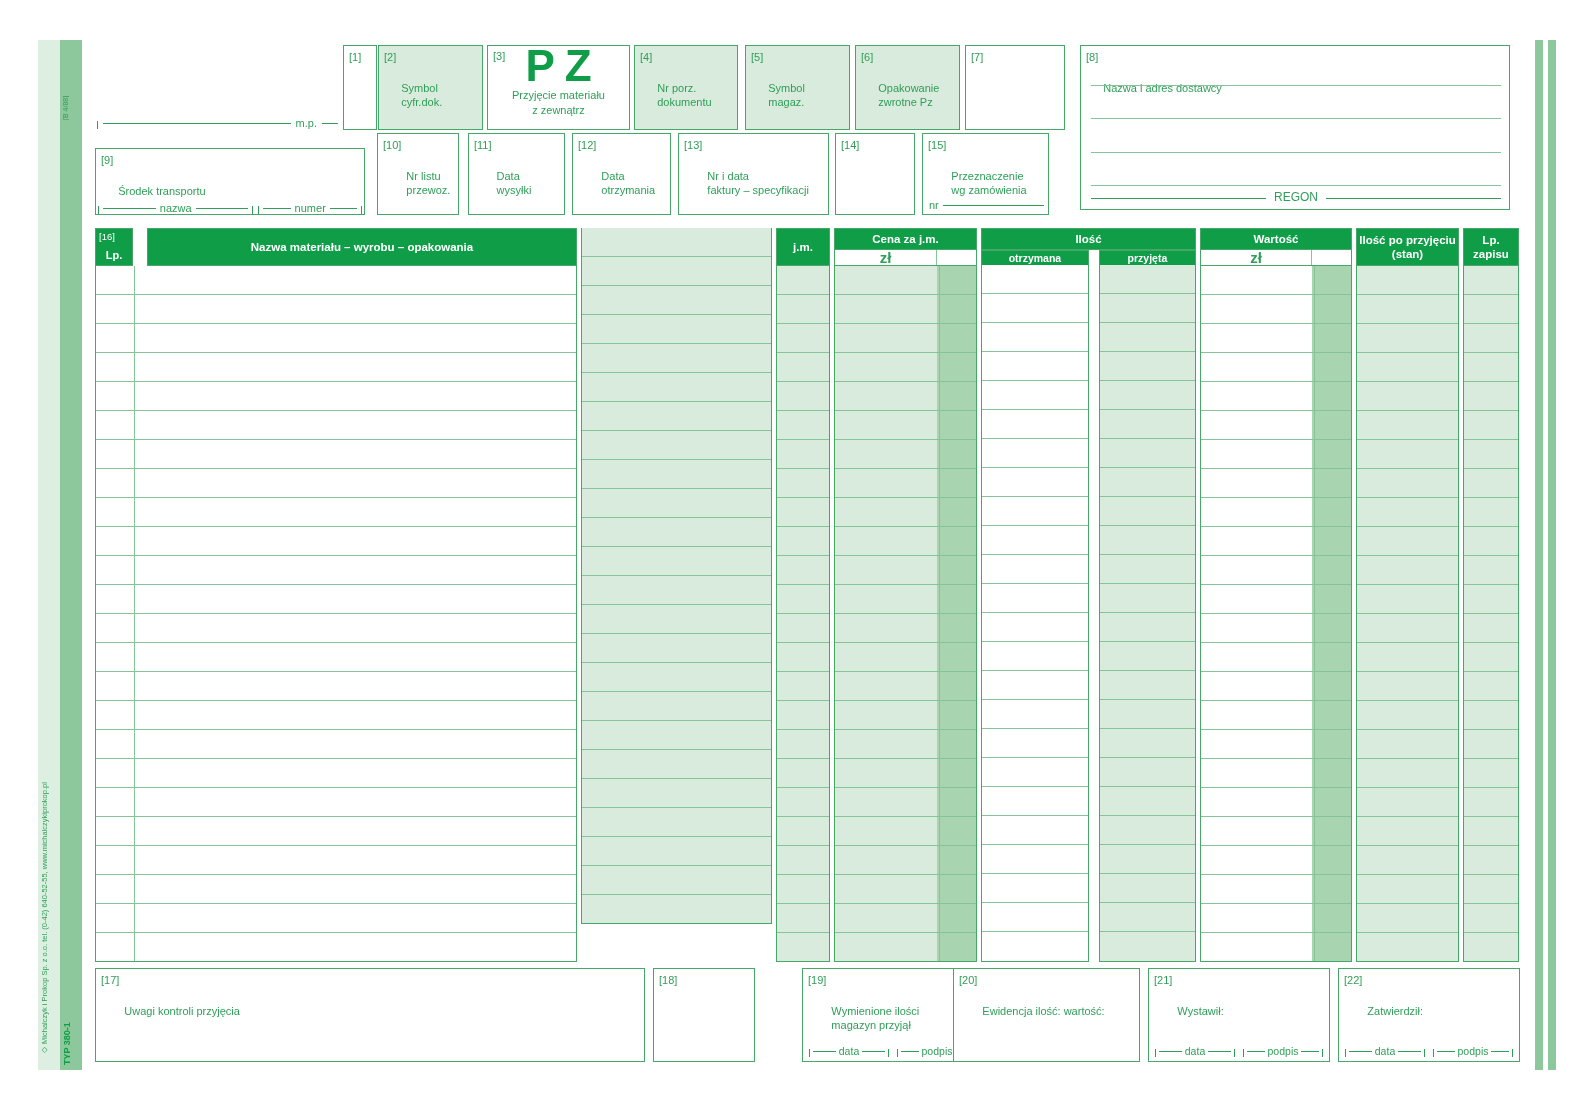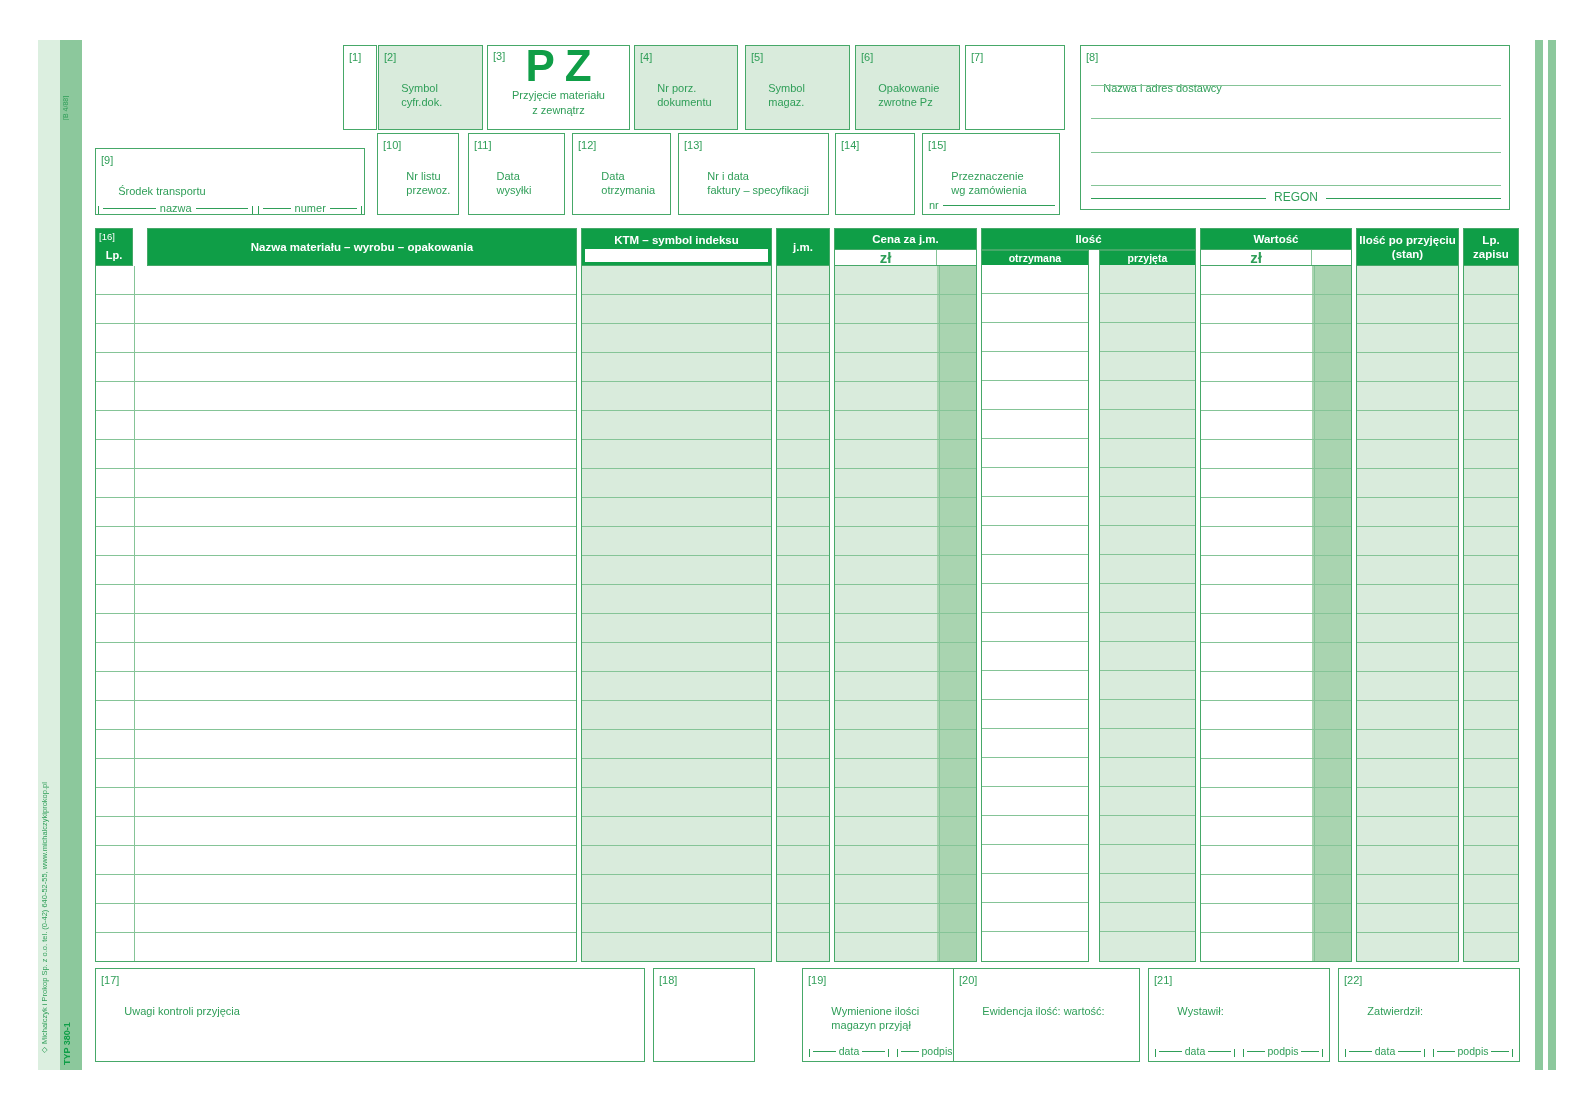--- a/index.html
+++ b/index.html
@@ -58,21 +58,21 @@
   .b3 .num{position:absolute;left:5px;top:4px;font-size:11px;}
   .b8 .ln{position:absolute;left:10px;right:8px;border-bottom:1px solid var(--row_line);}
   .regonrow{position:absolute;left:10px;right:8px;bottom:5px;display:flex;align-items:flex-end;
             gap:8px;font-size:12px;}
   
   .b10{left:377px;top:133px;width:82px;height:82px;}
   .b11{left:468px;top:133px;width:97px;height:82px;}
   .b12{left:572px;top:133px;width:99px;height:82px;}
   .b13{left:678px;top:133px;width:151px;height:82px;}
   .b14{left:835px;top:133px;width:80px;height:82px;}
-  .b15{left:922px;top:133px;width:138px;height:82px;}
+  .b15{left:922px;top:133px;width:127px;height:82px;}
   .nrrow{position:absolute;left:6px;right:4px;bottom:3px;display:flex;align-items:flex-end;
          gap:4px;font-size:11px;}
   
   .tcol{position:absolute;top:228px;}
   .thead{background:var(--accent);color:#fff;border:1px solid var(--border);
          font-weight:bold;font-size:11.5px;text-align:center;}
   .th38{height:38px;display:flex;align-items:center;justify-content:center;white-space:pre-line;line-height:1.25;}
   .th22{height:22px;display:flex;align-items:center;justify-content:center;}
   .tbody{position:relative;height:696px;border:1px solid var(--border);border-top:none;background:#fff;}
   .tbody.light{background:var(--light_fill);}
@@ -126,20 +126,28 @@
 <div class="sheet">
 
   <div class="abs stripe-pale"></div>
   <div class="abs stripe-mid"></div>
   <div class="vtext edge-code">[B 4/88]</div>
   <div class="vtext edge-printer">◇ Michalczyk i Prokop  Sp. z o.o.   tel. (0-42) 640-52-55, www.michalczykiprokop.pl</div>
   <div class="vtext edge-type">TYP 380-1</div>
   <div class="abs rstripe1"></div>
   <div class="abs rstripe2"></div>
 
+  <div class="abs mp-area">
+    <div class="brkrow">
+      <span class="tick"></span>
+      <span class="seg"></span>
+      <span class="w">m.p.</span>
+      <span class="seg short"></span>
+    </div>
+  </div>
 
   <div class="box b1">
     <div class="bhead">
         <span class="num">[1]</span>
       </div>
   </div>
   <div class="box gbox b2">
     <div class="bhead">
         <span class="num">[2]</span>
       <span class="lbl">Symbol
@@ -294,24 +302,20 @@
           <div class="rw"></div>
           <div class="rw"></div>
           <div class="rw"></div>
           <div class="rw"></div>
           <div class="rw"></div>
         </div>
     </div>
   </div>
 
   <div class="tcol col-ktm">
-    <div class="thead th38" style="position:relative;align-items:flex-start;padding-top:4px">
-      <span>KTM – symbol indeksu</span>
-      <span class="ktm-strip"></span>
-    </div>
     <div class="tbody light rows">
         <div class="rw"></div>
         <div class="rw"></div>
         <div class="rw"></div>
         <div class="rw"></div>
         <div class="rw"></div>
         <div class="rw"></div>
         <div class="rw"></div>
         <div class="rw"></div>
         <div class="rw"></div>

